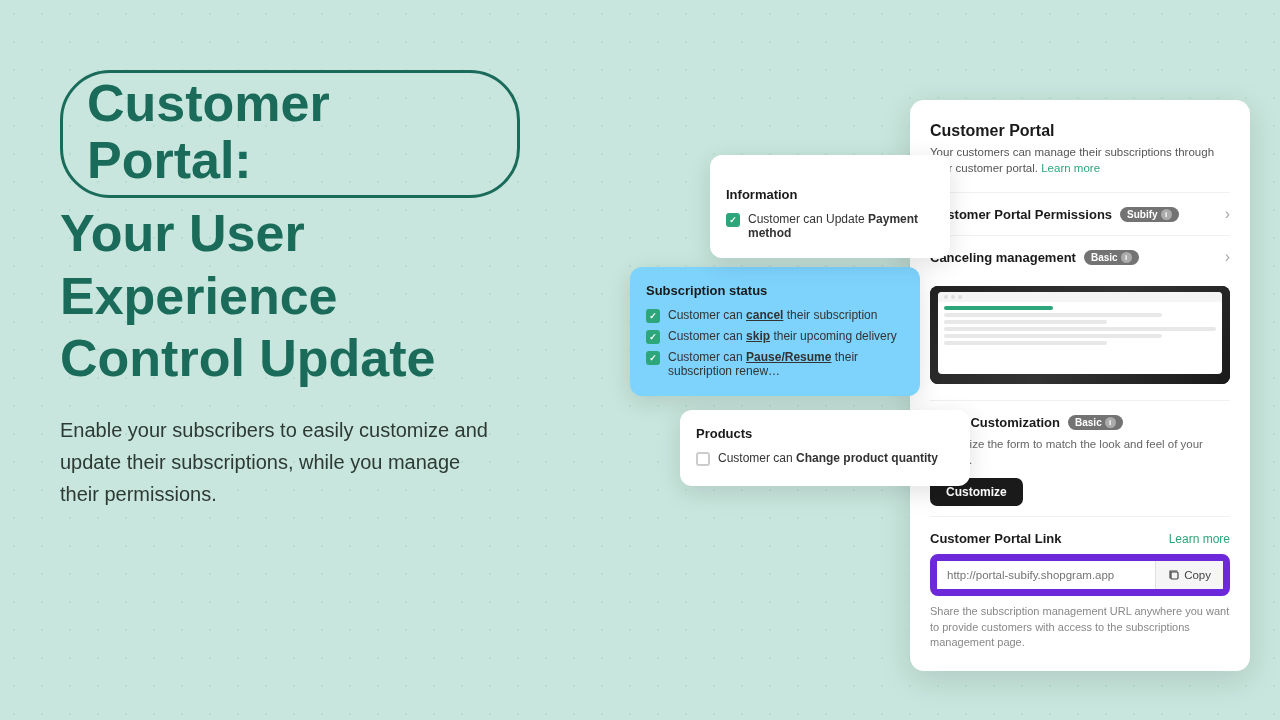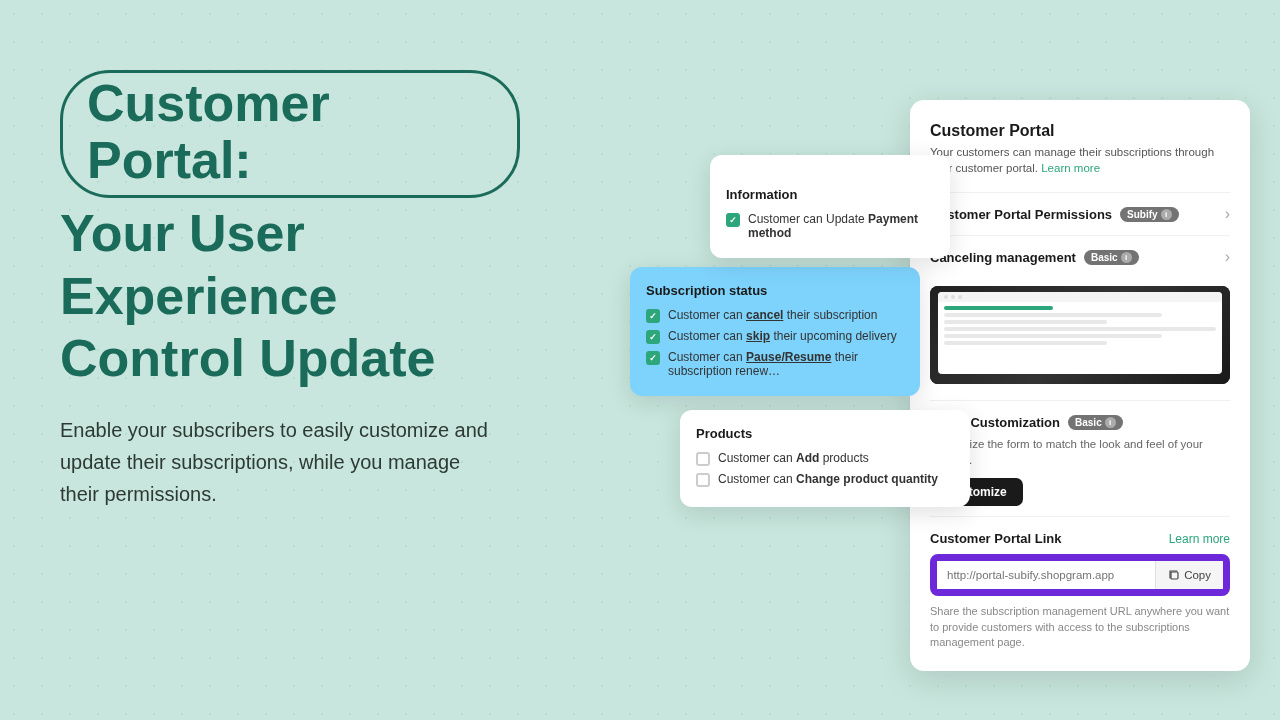--- a/index.html
+++ b/index.html
@@ -463,26 +463,20 @@
           <span class="check-mark">✓</span>
         </div>
         <span>
           <span>Customer can </span><span class="underline-text">Pause/Resume</span><span> their subscription renew…</span>
         </span>
       </div>
     </div>
 
     <div class="products-card">
       <div class="info-card-title">Products</div>
-      <div class="checkbox-row">
-        <div class="checkbox checkbox-empty"></div>
-        <span>
-          <span>Customer can </span><span class="bold-text">Add</span><span> products</span>
-        </span>
-      </div>
       <div class="checkbox-row">
         <div class="checkbox checkbox-empty"></div>
         <span>
           <span>Customer can </span><span class="bold-text">Change product quantity</span>
         </span>
       </div>
     </div>
 
     <div class="portal-panel">
       <div class="portal-panel-title">Customer Portal</div>

